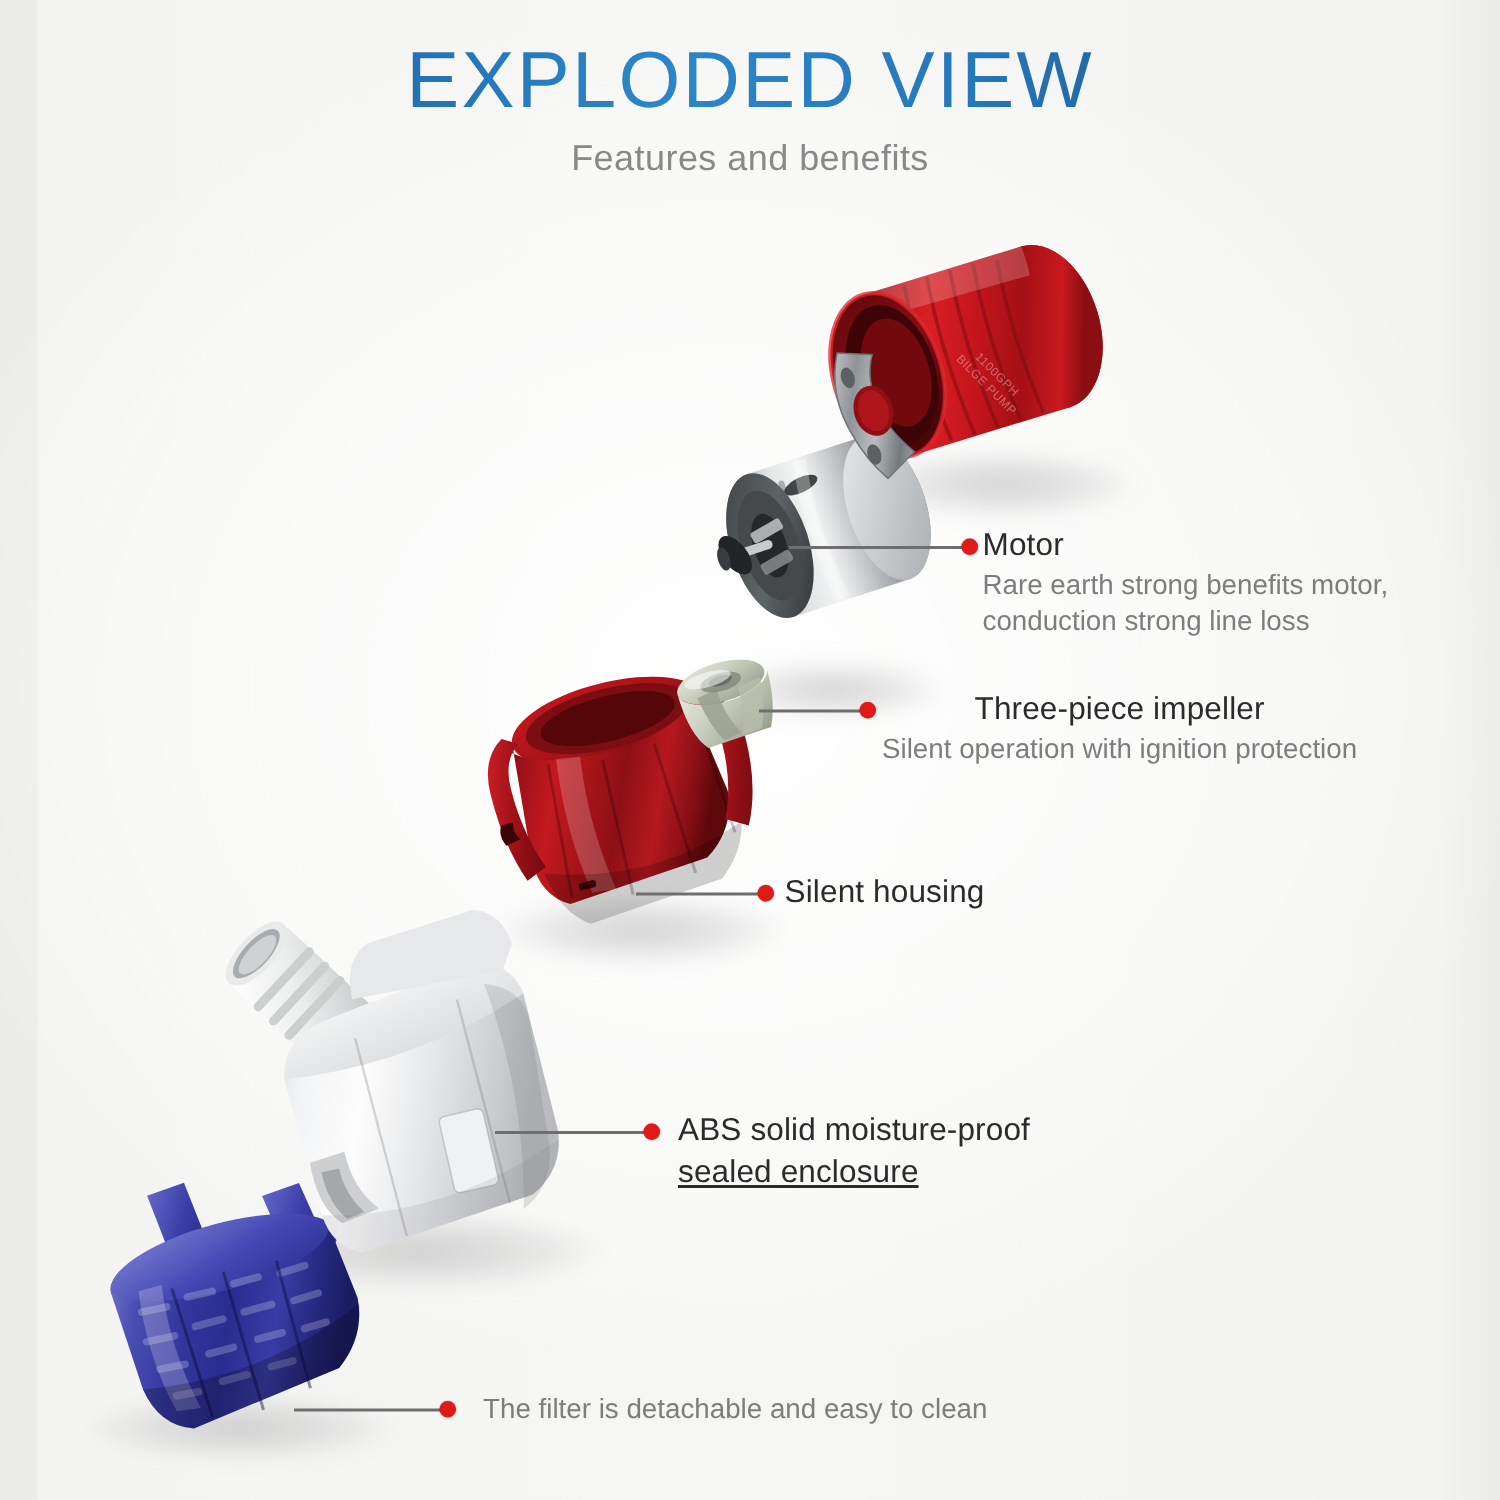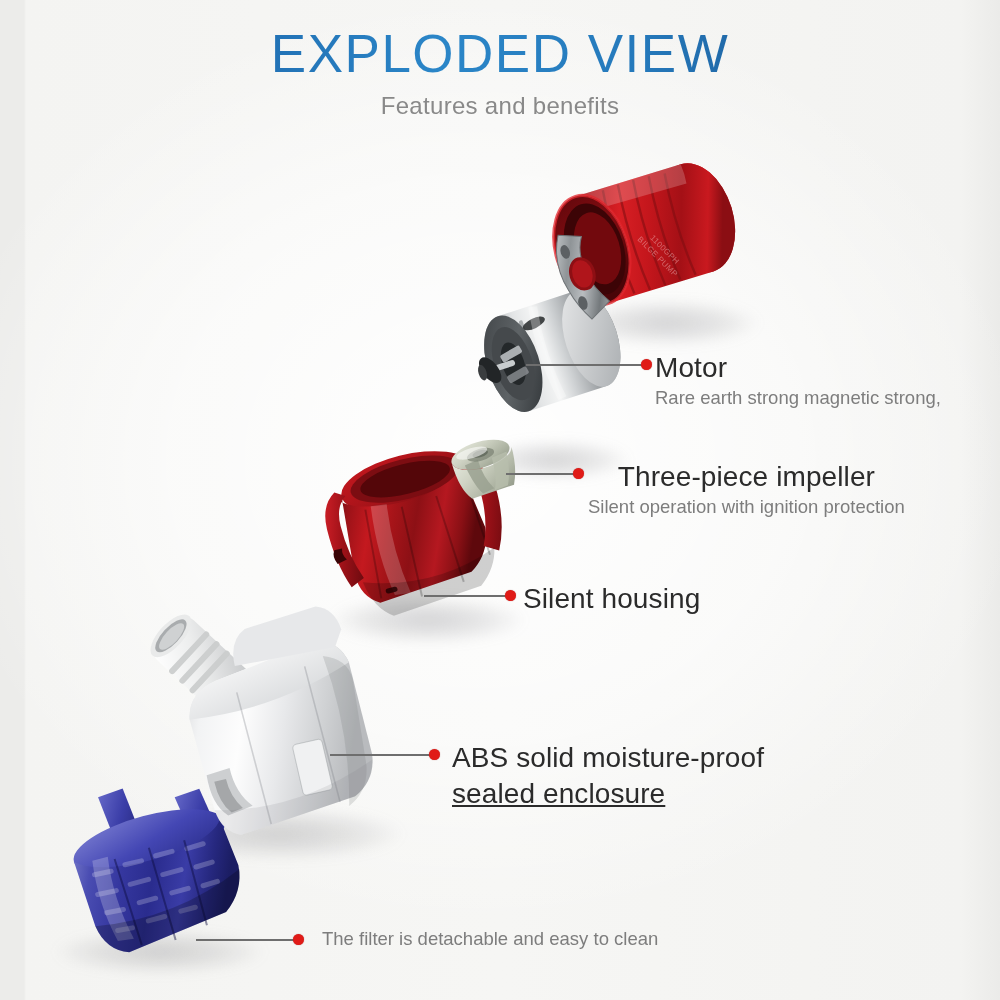--- a/index.html
+++ b/index.html
@@ -68,21 +68,21 @@
     color: #898989;
     letter-spacing: 0.3px;
   }
 
   
   .callout {
     position: absolute;
     z-index: 35;
   }
   .callout .ctitle {
-    font-size: 28px;
+    font-size: 21px;
     color: #2b2b2b;
     font-weight: 400;
     letter-spacing: 0.1px;
     white-space: nowrap;
     line-height: 1.15;
   }
   .callout .cdesc {
     font-size: 18.5px;
     color: #7d7d7d;
     font-weight: 400;
@@ -517,21 +517,22 @@
         <path d="M42,126 q4,26 26,34 l104,-14 q20,-14 24,-38 q-74,32 -154,18 Z" fill="rgba(0,0,0,0.22)"></path>
       </g>
     </svg>
   </div>
 
   <div class="leader" style="left:526px; top:364px; width:120px;"></div>
   <div class="dot" style="left:641px; top:359px;"></div>
   <div class="callout" style="left:655px; top:352px;">
     <div class="ctitle">Motor</div>
     <div class="cdesc">
-      <div>Rare earth strong magnetic strong,</div>
+      <div>Rare earth strong benefits motor,</div>
+      <div>conduction strong line loss</div>
     </div>
   </div>
 
   <div class="leader" style="left:506px; top:473px; width:70px;"></div>
   <div class="dot" style="left:573px; top:468px;"></div>
   <div class="callout" style="left:588px; top:461px;text-align:center;">
     <div class="ctitle">Three-piece impeller</div>
     <div class="cdesc">
       <div>Silent operation with ignition protection</div>
     </div>

